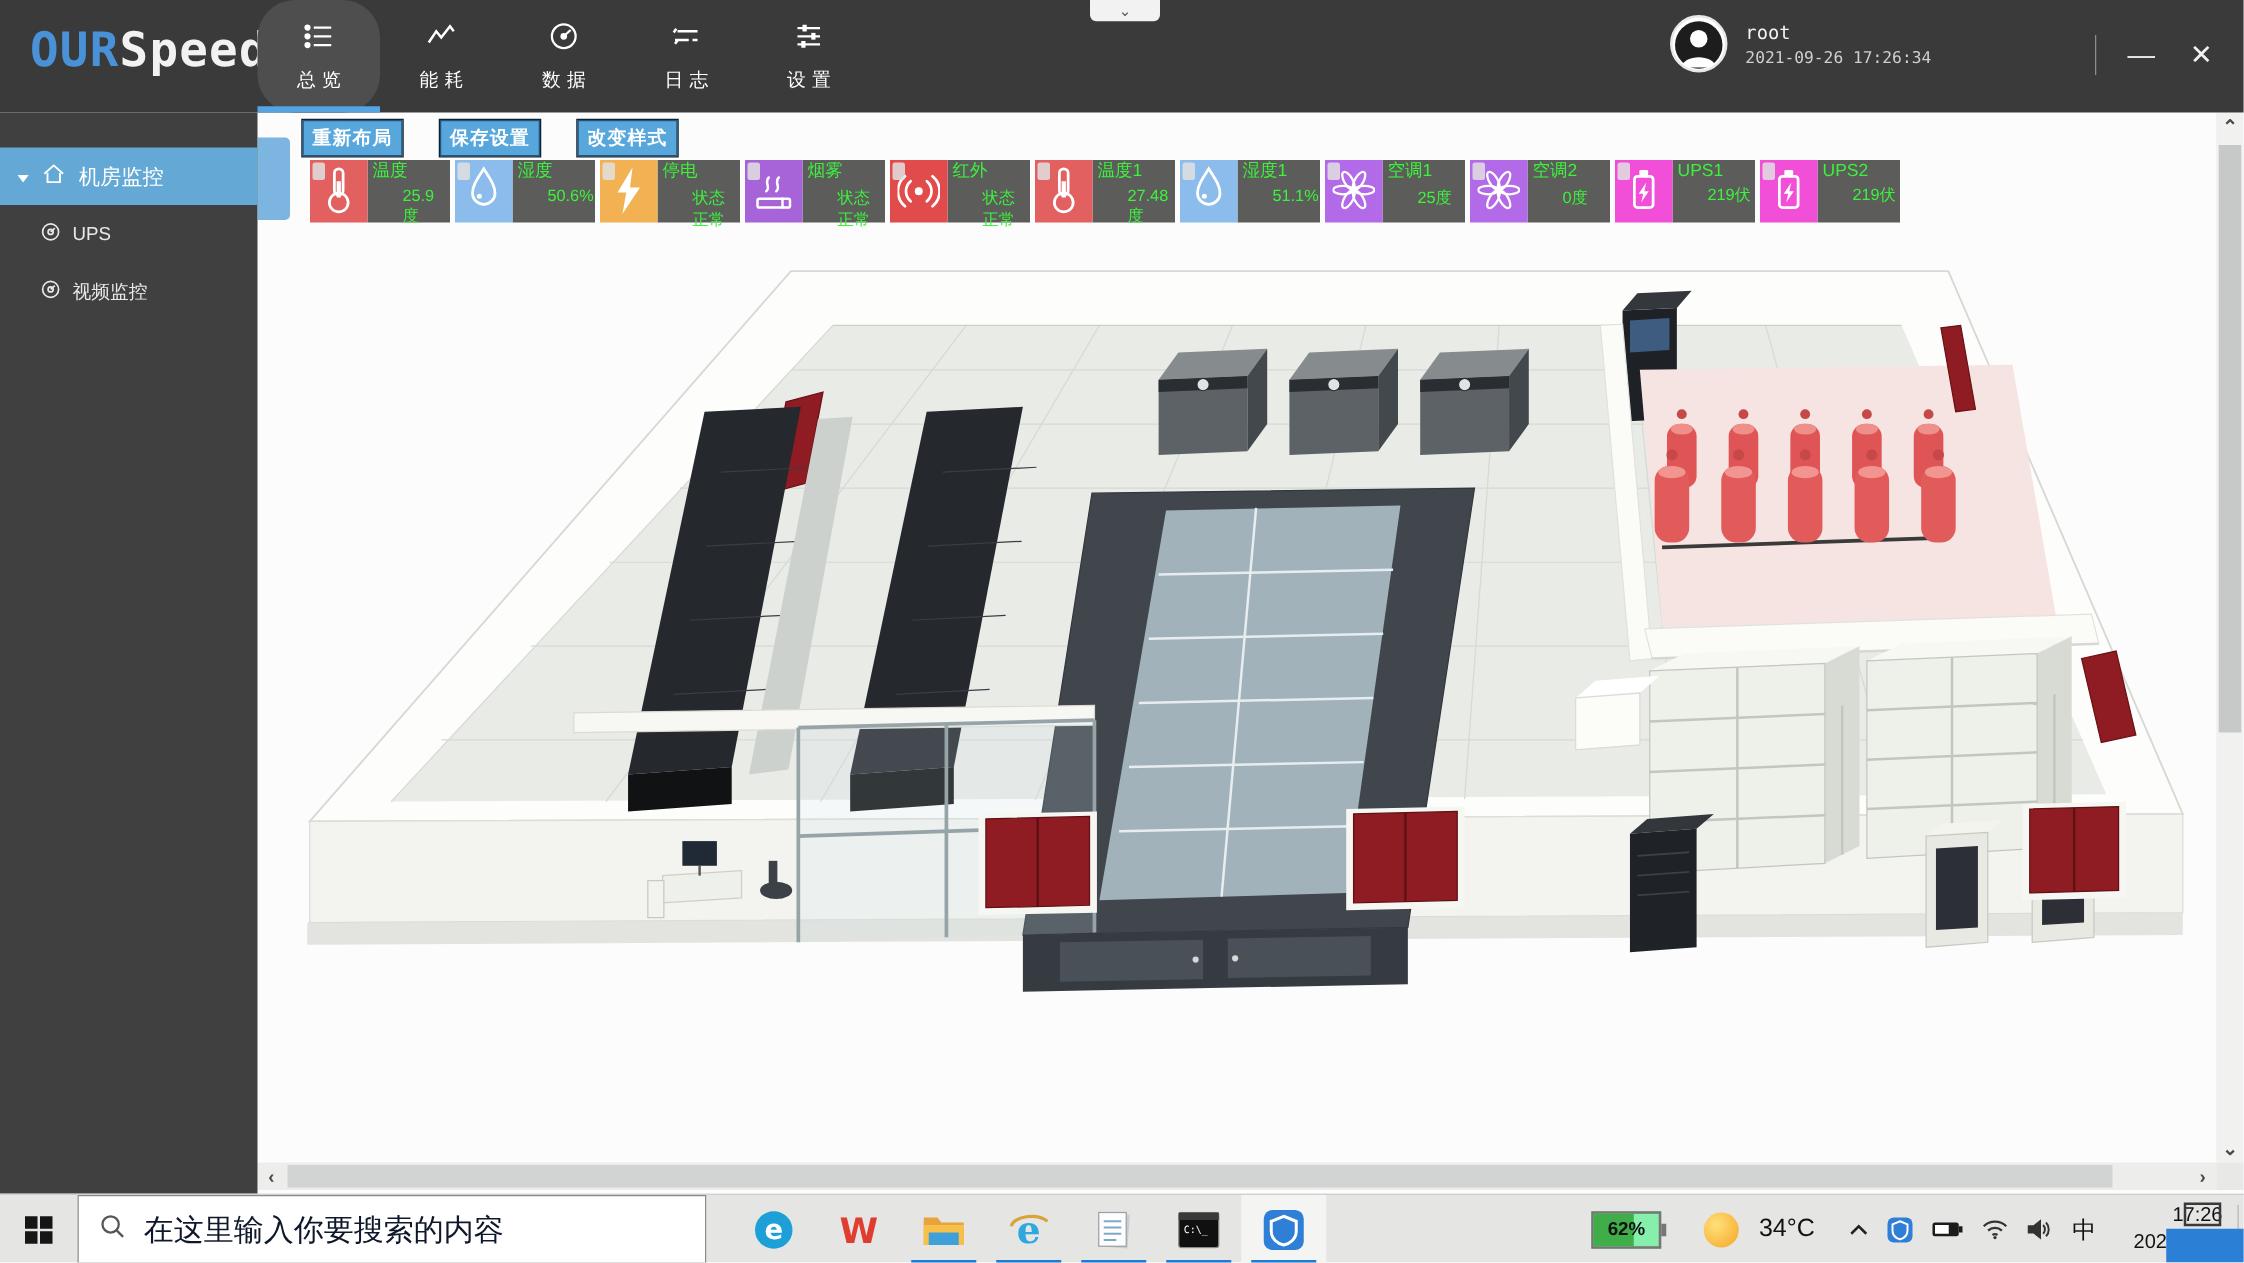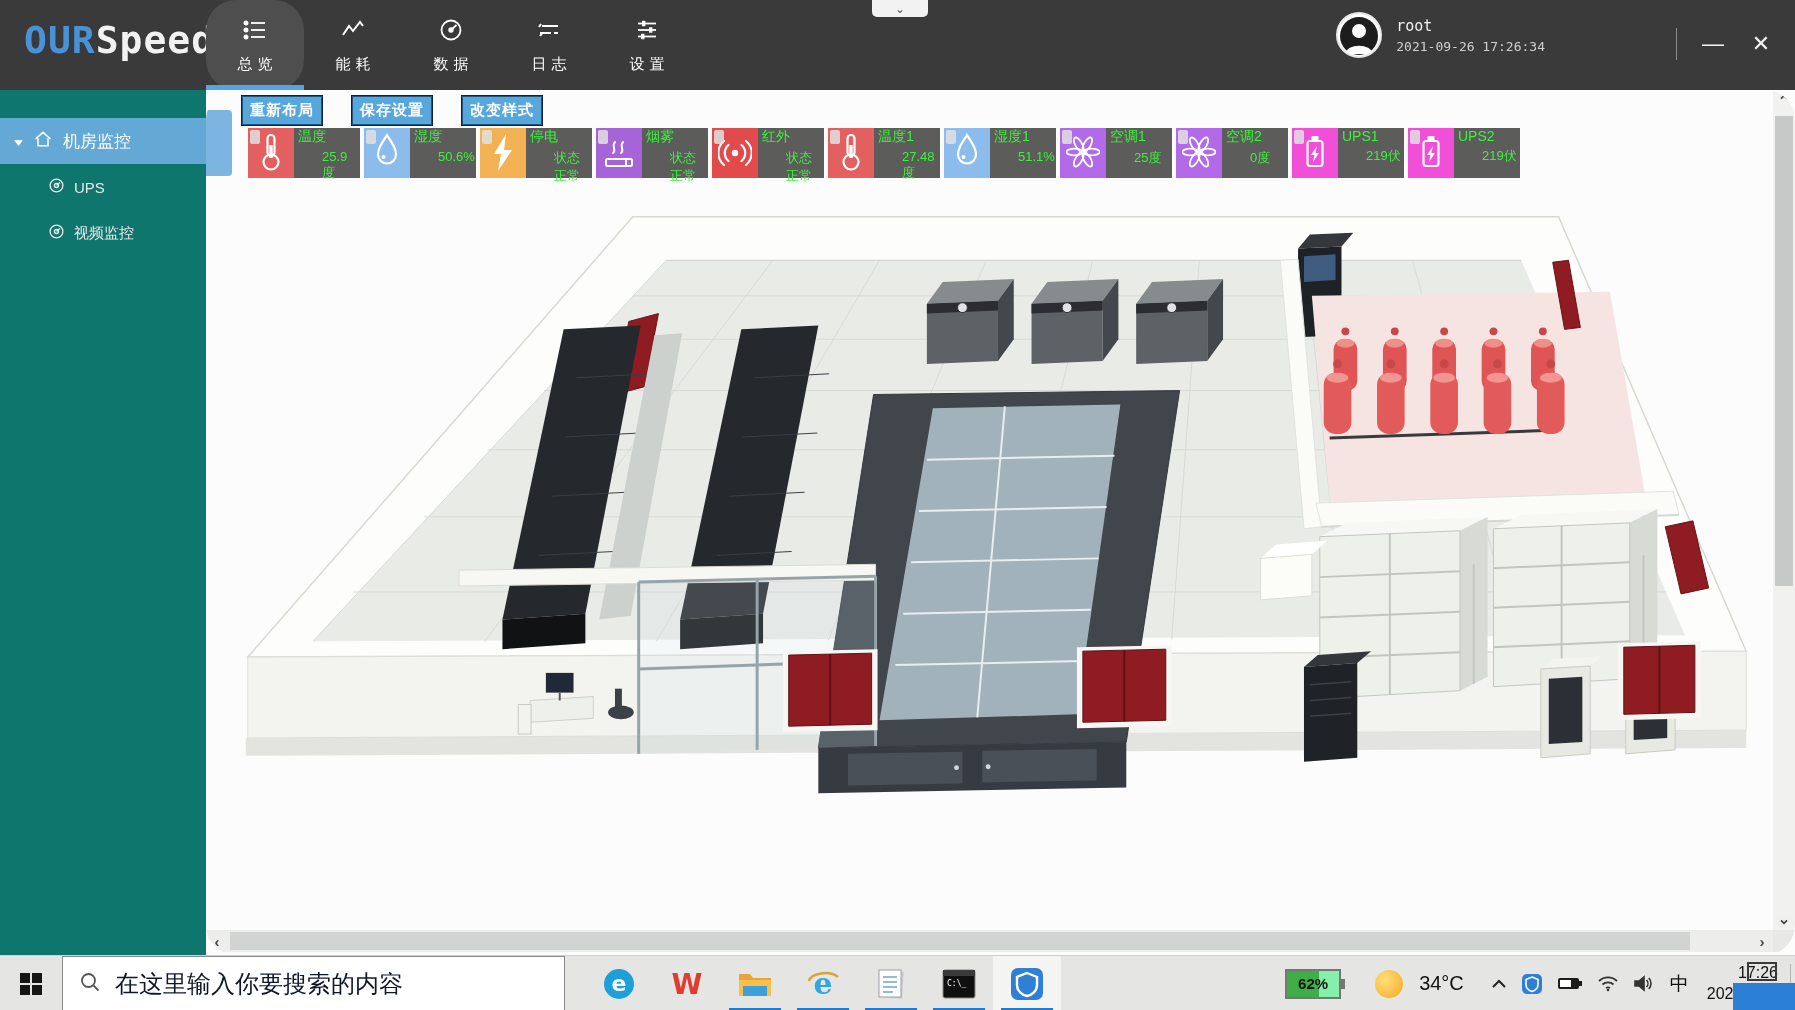--- a/index.html
+++ b/index.html
@@ -24,28 +24,28 @@
   .avatar{width:46px;height:46px;border-radius:50%;background:#fff;display:flex;align-items:flex-end;
     justify-content:center;overflow:hidden;border:2px solid #e8e8e8;}
   .uname{color:#f2f2f2;font-family:"DejaVu Sans Mono",monospace;font-size:15px;}
   .udate{color:#cfcfcf;font-family:"DejaVu Sans Mono",monospace;font-size:13px;margin-top:4px;}
   .win-divider{position:absolute;right:118px;top:28px;width:1px;height:32px;background:#8d8d8d;}
   .win-btn{position:absolute;top:24px;width:40px;height:40px;color:#f2f2f2;font-size:22px;
     display:flex;align-items:center;justify-content:center;cursor:pointer;}
   .btn-min{right:62px;} .btn-close{right:14px;}
 
   
-  .sidebar{position:absolute;left:0;top:90px;width:206px;height:865px;background:#0f766e;z-index:20;}
+  .sidebar{position:absolute;left:0;top:90px;width:206px;height:865px;background:#404040;z-index:20;}
   .side-group{margin-top:28px;height:46px;background:#64a8d6;color:#fff;display:flex;
     align-items:center;gap:10px;padding-left:14px;font-size:17px;cursor:pointer;}
   .side-item{height:46px;color:#e8e8e8;display:flex;align-items:center;gap:9px;
-    padding-left:48px;font-size:15px;cursor:pointer;}
+    padding-left:32px;font-size:15px;cursor:pointer;}
 
   
-  .content{position:absolute;left:206px;top:90px;width:1589px;height:865px;background:#fbfcfb;overflow:hidden;border-radius:30px;}
+  .content{position:absolute;left:206px;top:90px;width:1589px;height:865px;background:#fbfcfb;overflow:hidden;}
   .badge-sliver{position:absolute;left:0;top:20px;width:26px;height:66px;background:#7cb5df;border-radius:0 4px 4px 0;}
   .toolbar{position:absolute;left:36px;top:6px;display:flex;gap:30px;}
   .tbtn{background:#57a7dd;border:1px solid #24557c;outline:1px solid #123;color:#fff;
     font-size:15px;font-weight:bold;padding:4px 7px;letter-spacing:1px;cursor:pointer;}
   .badges{position:absolute;left:42px;top:38px;display:flex;gap:4px;}
   .badge{display:flex;height:50px;}
   .sicon{width:46px;height:50px;position:relative;display:flex;align-items:center;justify-content:center;}
   .sensor-tag{position:absolute;left:2px;top:2px;width:10px;height:14px;background:rgba(225,225,225,.85);
     border-radius:2px;}
   .spanel{width:66px;height:50px;background:#5c5c5a;color:#3cf23c;display:flex;flex-direction:column;
@@ -81,21 +81,21 @@
   .tray{position:absolute;right:0;top:0;height:55px;display:flex;align-items:center;}
   .batt62{position:relative;width:56px;height:30px;border:2px solid #767674;background:#86efac;
     display:flex;align-items:center;justify-content:center;margin-right:6px;}
   .batt62 .fill{position:absolute;left:0;top:0;bottom:0;width:62%;background:#3fae49;}
   .batt62 .pct{position:relative;font-size:15px;font-weight:bold;color:#111;}
   .batt62 .nub{position:absolute;right:-6px;top:8px;width:4px;height:10px;background:#767674;}
   .sun{width:28px;height:28px;border-radius:50%;background:radial-gradient(circle at 35% 35%,#ffe07a,#f5a623);margin:0 16px 0 28px;}
   .wtemp{font-size:20px;color:#111;margin-right:20px;}
   .trayglyph{margin:0 7px;display:flex;align-items:center;justify-content:center;cursor:pointer;}
   .ime{font-size:19px;color:#111;margin:0 10px;cursor:pointer;}
-  .clock{text-align:right;font-size:16px;color:#111;line-height:1.3;margin:0 12px 0 8px;cursor:pointer;}
+  .clock{text-align:right;font-size:16px;color:#111;line-height:1.3;margin:0 12px 0 20px;cursor:pointer;}
   .deskline{width:1px;height:40px;background:#b5b5b4;margin-right:4px;}
   .winoutline{position:absolute;right:18px;top:6px;width:30px;height:19px;border:2px solid #3a3a3a;background:transparent;}
   .bluepopup{position:absolute;right:0;bottom:0;width:62px;height:27px;background:#2b7fd4;}
 </style>
 </head>
 <body>
 
 <svg width="0" height="0" style="position:absolute" aria-hidden="true">
   <defs>
     <g id="i-thermo" stroke="#fff" stroke-width="2.2" fill="none">

